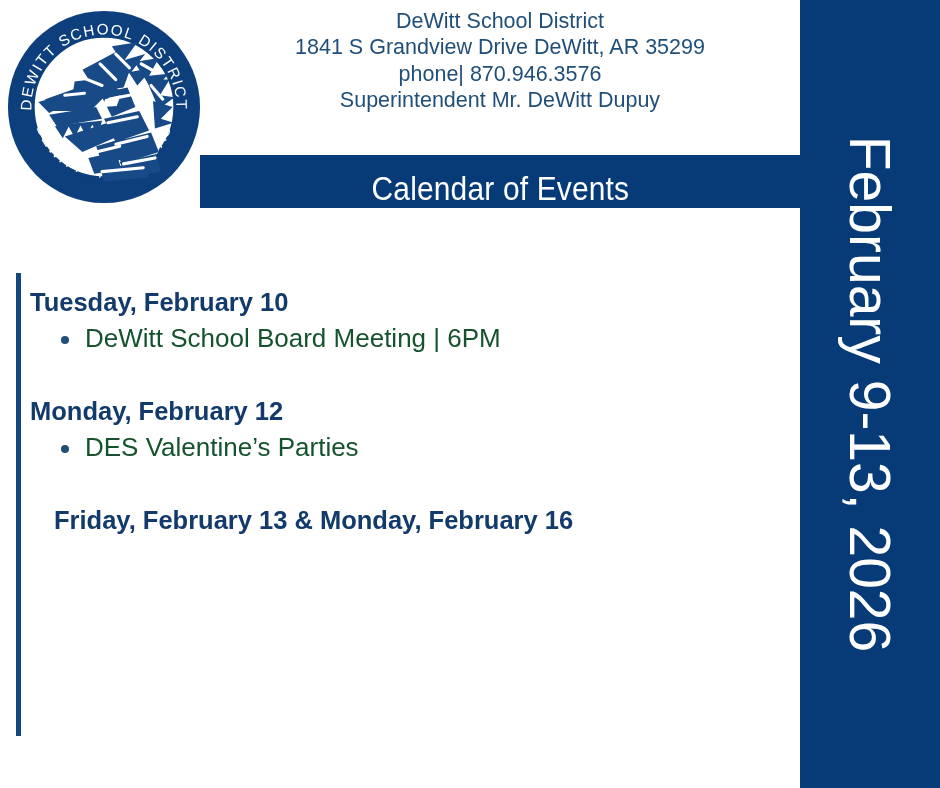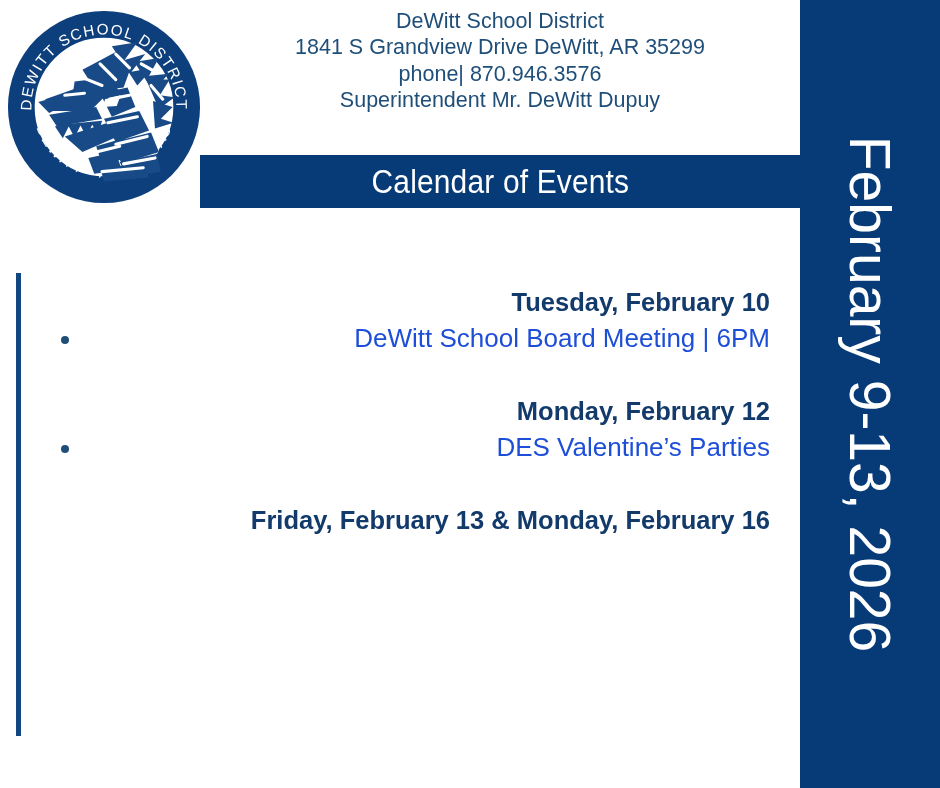--- a/index.html
+++ b/index.html
@@ -81,21 +81,21 @@
 
   
   #banner {
     position: absolute;
     left: 200px;
     top: 155px;
     width: 600px;
     height: 53px;
     background: #063b78;
     display: flex;
-    align-items: center;
+    align-items: flex-end;
     justify-content: center;
   }
   #banner-title {
     color: #ffffff;
     font-size: 34px;
     font-weight: 400;
     letter-spacing: 0.2px;
     font-family: "Liberation Sans Narrow", "Liberation Sans", "DejaVu Sans", sans-serif;
     transform: scaleX(0.88);
     transform-origin: center center;
@@ -112,38 +112,38 @@
     background: #11477e;
   }
 
   
   #events {
     position: absolute;
     left: 30px;
     top: 286px;
     width: 740px;
   }
-  .event-group { margin: 0 0 39px 0; text-align: right; }
+  .event-group { margin: 0 0 39px 0; }
   .event-group:last-child { margin-bottom: 0; margin-left: 24px; }
   .event-date {
     color: #123a6b;
     font-size: 25.5px;
     font-weight: bold;
     line-height: 32px;
     white-space: nowrap;
     font-family: "Liberation Sans", "DejaVu Sans", sans-serif;
   }
   .event-list {
     list-style: none;
     margin: 3px 0 0 0;
     padding: 0 0 0 29px;
   }
   .event-item {
     position: relative;
-    color: #1d4ed8;
+    color: #14532d;
     font-size: 26px;
     line-height: 35px;
     font-weight: 400;
     white-space: nowrap;
     padding-left: 26px;
     font-family: "Liberation Sans", "DejaVu Sans", sans-serif;
   }
   .event-item::before {
     content: "";
     position: absolute;

